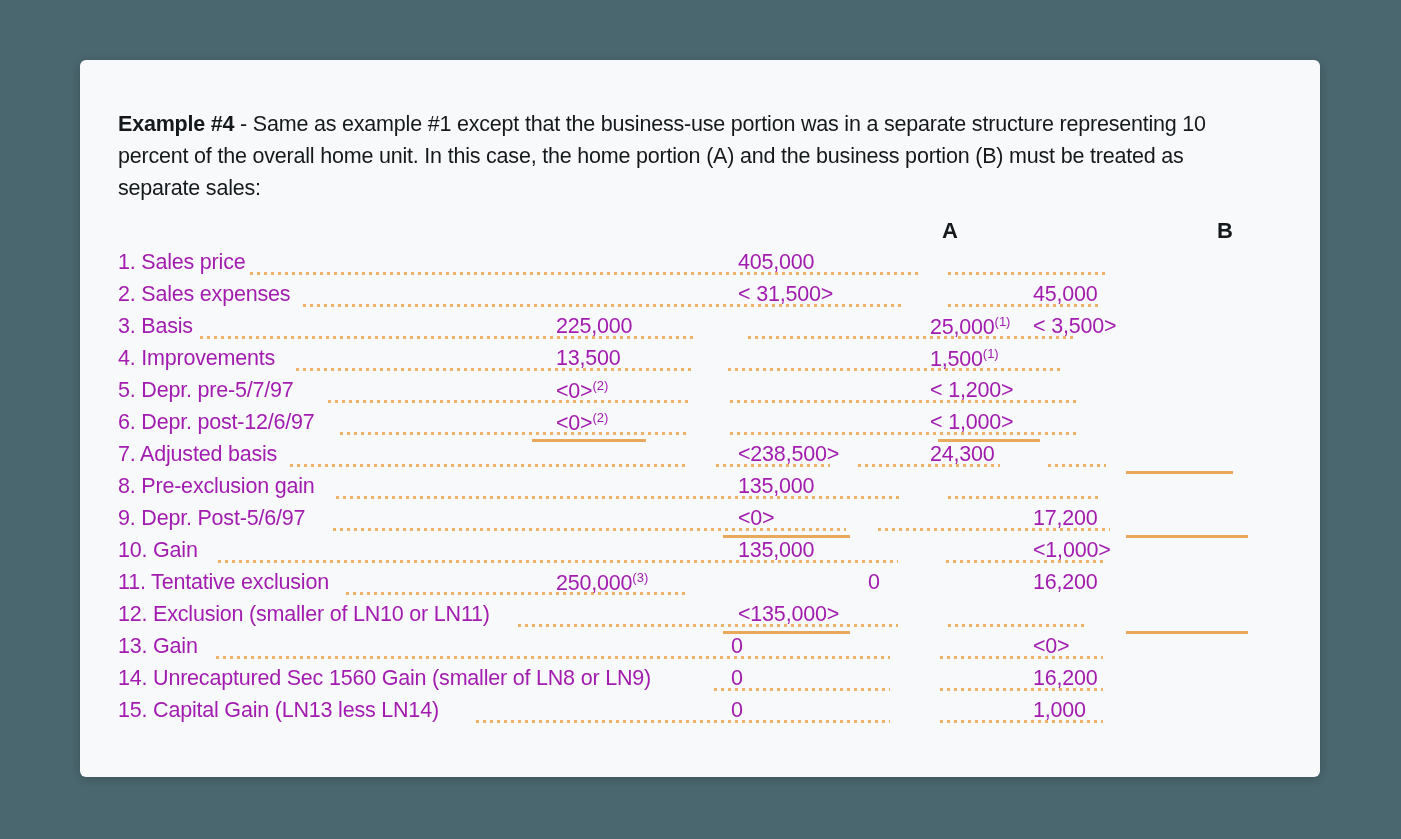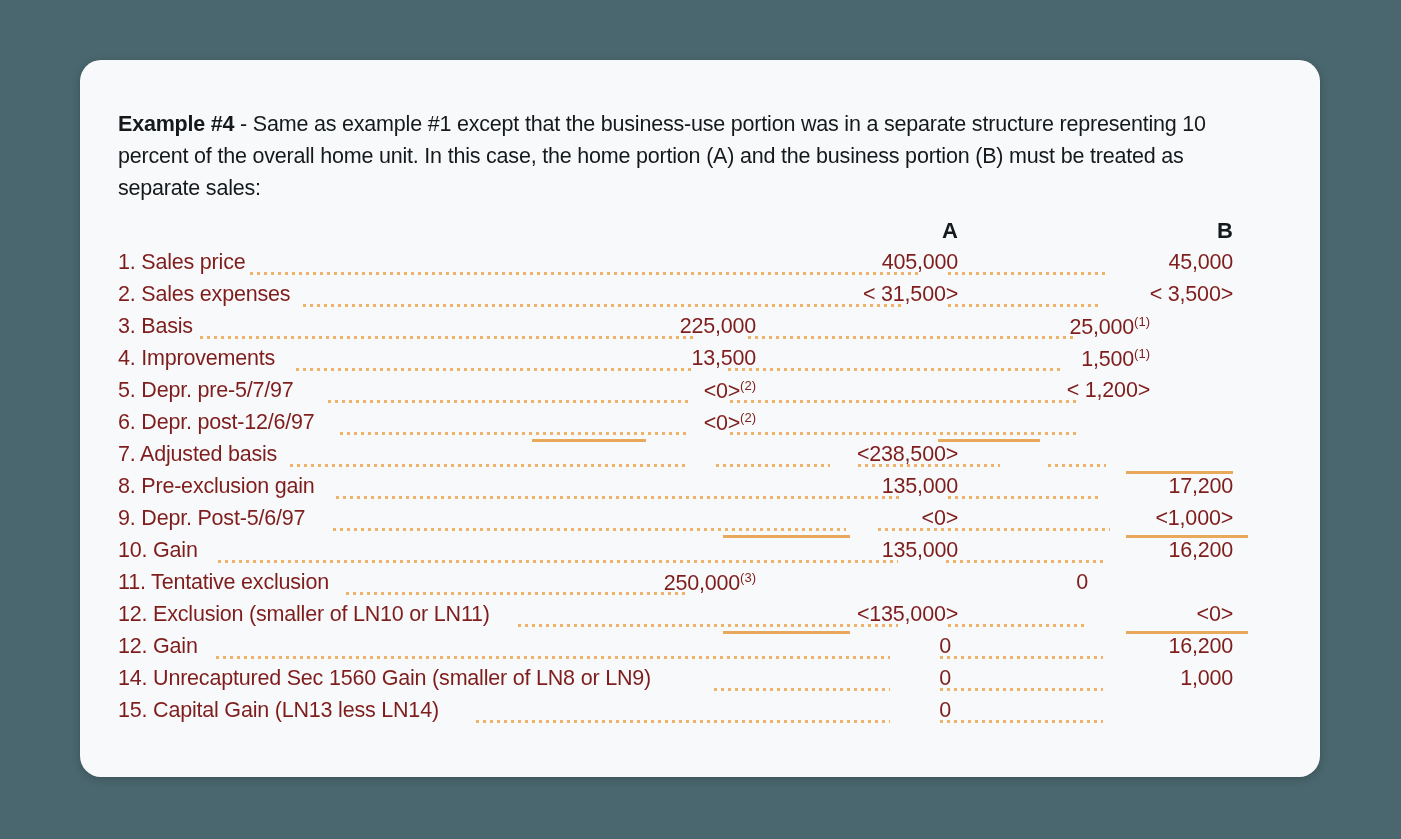--- a/index.html
+++ b/index.html
@@ -14,21 +14,21 @@
     overflow: hidden;
   }
 
   #card {
     position: absolute;
     left: 80px;
     top: 60px;
     width: 1240px;
     height: 717px;
     background: #f7f9fa;
-    border-radius: 21px;
+    border-radius: 6px;
     box-shadow: 0 2px 10px rgba(0,0,0,0.18);
     overflow: hidden;
   }
 
   #inner {
     position: absolute;
     left: 38px;
     top: 48px;
     width: 1110px;
   }
@@ -66,21 +66,21 @@
     text-align: right;
     top: 0;
   }
   .hdr.a { right: 270px; width: 120px; }
   .hdr.b { right: -5px;  width: 120px; }
 
   .row {
     position: relative;
     height: 32px;
     font-size: 21.5px;
-    color: #7f1d1d;
+    color: #a21caf;
     letter-spacing: -0.2px;
     font-weight: 500;
   }
 
   .lbl {
     position: absolute;
     left: 0;
     top: 2px;
     white-space: nowrap;
   }
@@ -90,28 +90,28 @@
     position: absolute;
     height: 3px;
     bottom: 5px;
     background-image: repeating-linear-gradient(
         to right, #edb368 0px, #edb368 3px, rgba(0,0,0,0) 3px, rgba(0,0,0,0) 7px);
   }
 
   .val {
     position: absolute;
     top: 2px;
-    text-align: right;
+    text-align: left;
     white-space: nowrap;
   }
   
   .val.s1 { right: 472px; width: 200px; }   
   .val.a  { right: 270px; width: 220px; }   
   .val.s2 { right: 78px;  width: 220px; }   
-  .val.b  { right: -5px;  width: 200px; }   
+  .val.b  { right: -5px;  width: 200px; margin-top: 32px; }   
   .val.a13{ right: 277px; width: 220px; }   
 
   .sup {
     font-size: 13px;
     vertical-align: super;
     letter-spacing: 0;
   }
 
   .uline {
     position: absolute;
@@ -174,31 +174,33 @@
         <span class="val s1"><span>&lt;0&gt;</span><span class="sup">(2)</span></span>
         <span class="val s2">&lt; 1,200&gt;</span>
       </div>
 
       <div class="row">
         <span class="lbl">6. Depr. post-12/6/97</span>
         <span class="leader" style="left:222px; right:540px;"></span>
 
         <span class="leader" style="left:612px; right:152px;"></span>
         <span class="val s1"><span>&lt;0&gt;</span><span class="sup">(2)</span></span>
+        <span class="val s2">&lt; 1,000&gt;</span>
         <span class="uline" style="left:414px; width:114px;"></span>
         <span class="uline" style="left:820px; width:102px;"></span>
       </div>
 
       <div class="row">
         <span class="lbl">7. Adjusted basis</span>
         <span class="leader" style="left:172px; right:540px;"></span>
         <span class="leader" style="left:598px; right:398px;"></span>
         <span class="leader" style="left:740px; right:228px;"></span>
         <span class="leader" style="left:930px; right:122px;"></span>
         <span class="val a">&lt;238,500&gt;</span>
+        <span class="val s2">24,300</span>
         <span class="uline" style="left:1008px; width:107px;"></span>
       </div>
 
       <div class="row">
         <span class="lbl">8. Pre-exclusion gain</span>
         <span class="leader" style="left:218px; right:325px;"></span>
         <span class="leader" style="left:830px; right:128px;"></span>
         <span class="val a">135,000</span>
         <span class="val b">17,200</span>
       </div>
@@ -232,21 +234,21 @@
         <span class="lbl">12. Exclusion (smaller of LN10 or LN11)</span>
         <span class="leader" style="left:400px; right:330px;"></span>
         <span class="leader" style="left:830px; right:140px;"></span>
         <span class="val a">&lt;135,000&gt;</span>
         <span class="val b">&lt;0&gt;</span>
         <span class="uline" style="left:605px; width:127px;"></span>
         <span class="uline" style="left:1008px; width:122px;"></span>
       </div>
 
       <div class="row">
-        <span class="lbl">12. Gain</span>
+        <span class="lbl">13. Gain</span>
         <span class="leader" style="left:98px; right:338px;"></span>
         <span class="leader" style="left:822px; right:125px;"></span>
         <span class="val a13">0</span>
         <span class="val b">16,200</span>
       </div>
 
       <div class="row">
         <span class="lbl">14. Unrecaptured Sec 1560 Gain (smaller of LN8 or LN9)</span>
         <span class="leader" style="left:596px; right:338px;"></span>
         <span class="leader" style="left:822px; right:125px;"></span>

